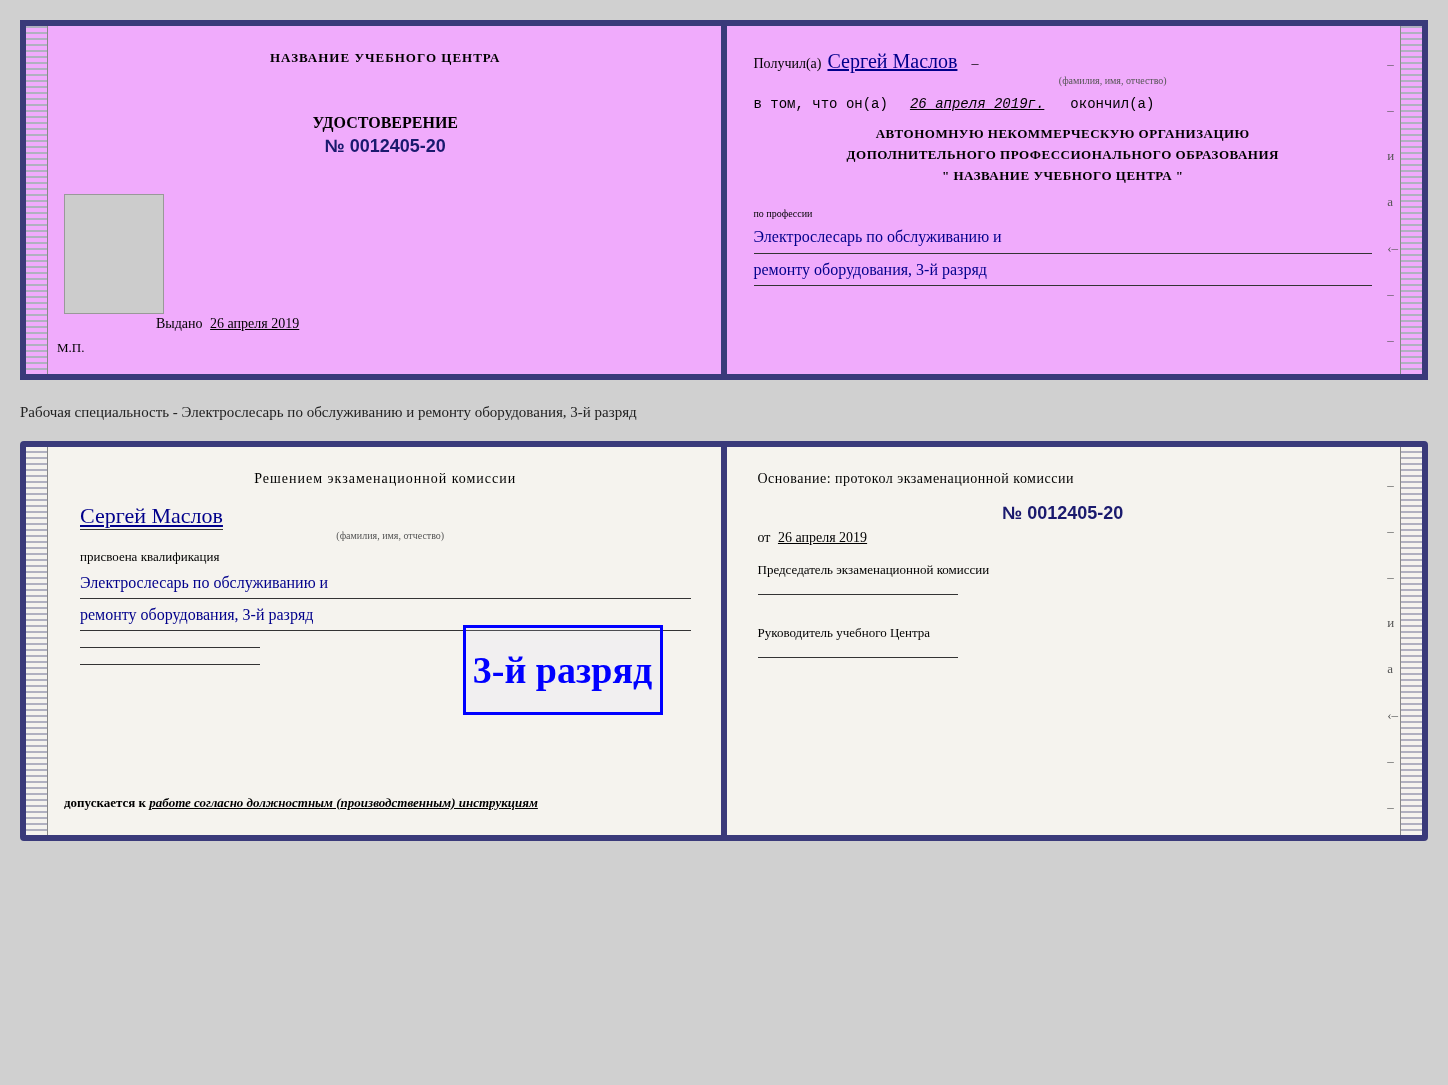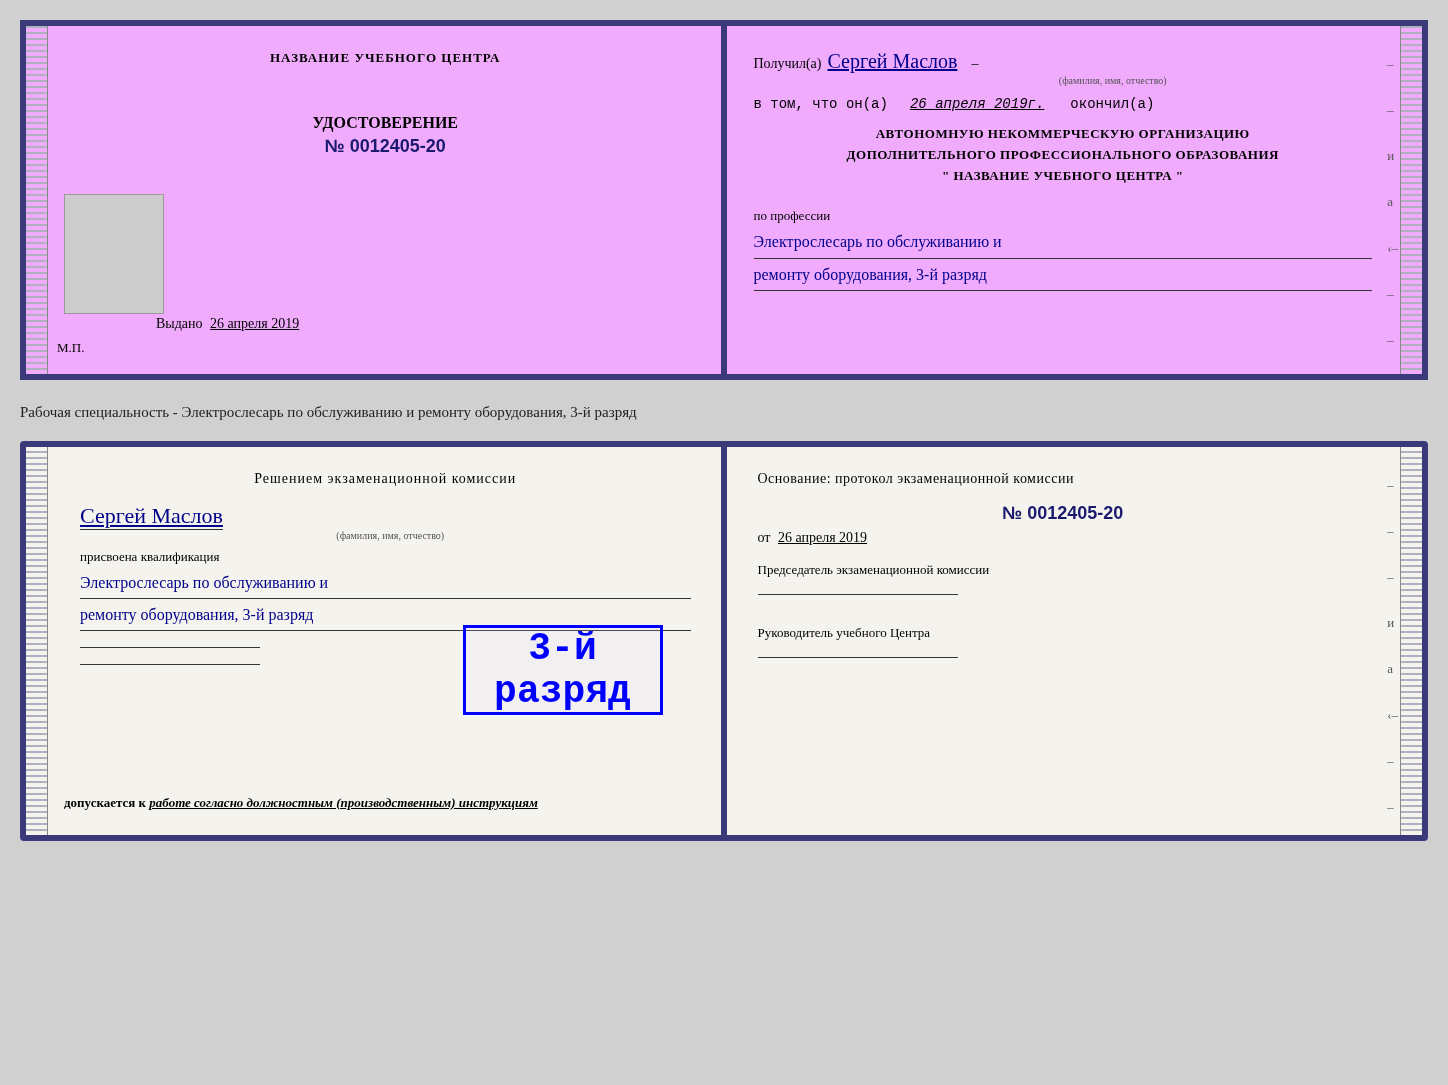--- a/index.html
+++ b/index.html
@@ -191,21 +191,21 @@
       text-align: center;
       font-size: 13px;
       font-weight: bold;
       text-transform: uppercase;
       line-height: 1.6;
       margin: 12px 0 19px 0;
       letter-spacing: 0.5px;
     }
 
     .po-professii {
-      font-size: 13px;
+      font-size: 10px;
       margin-top: 22px;
       margin-bottom: 4px;
     }
 
     .handwritten-large {
       font-family: 'Segoe Script', 'Brush Script MT', cursive;
       font-size: 16px;
       color: #00008B;
       line-height: 1.7;
     }
@@ -285,21 +285,21 @@
       align-items: center;
       justify-content: center;
       background: rgba(220,220,255,0.15);
       z-index: 5;
     }
 
     .stamp-text {
       font-size: 38px;
       font-weight: bold;
       color: #00f;
-      font-family: Liberation Mono, monospace;
+      font-family: Liberation Serif, serif;
       text-align: center;
     }
 
     .dopuskaetsya {
       position: absolute;
       bottom: 24px;
       left: 38px;
       right: 20px;
       font-size: 13px;
       font-weight: bold;

